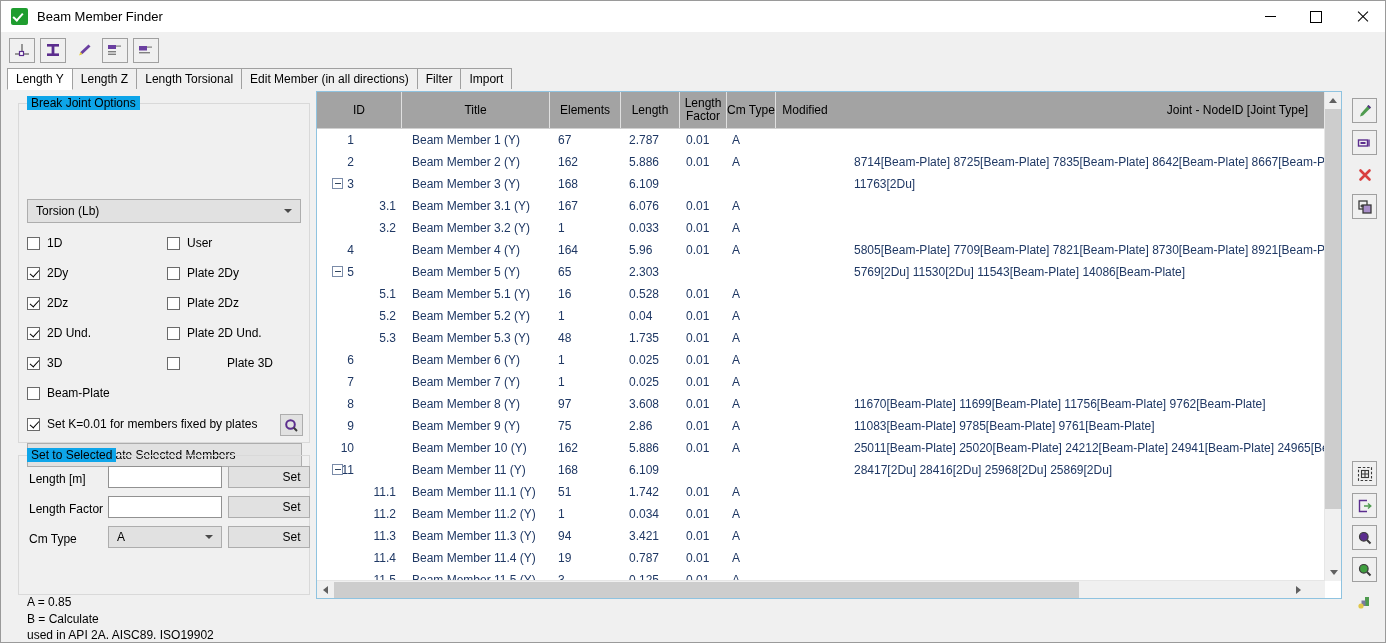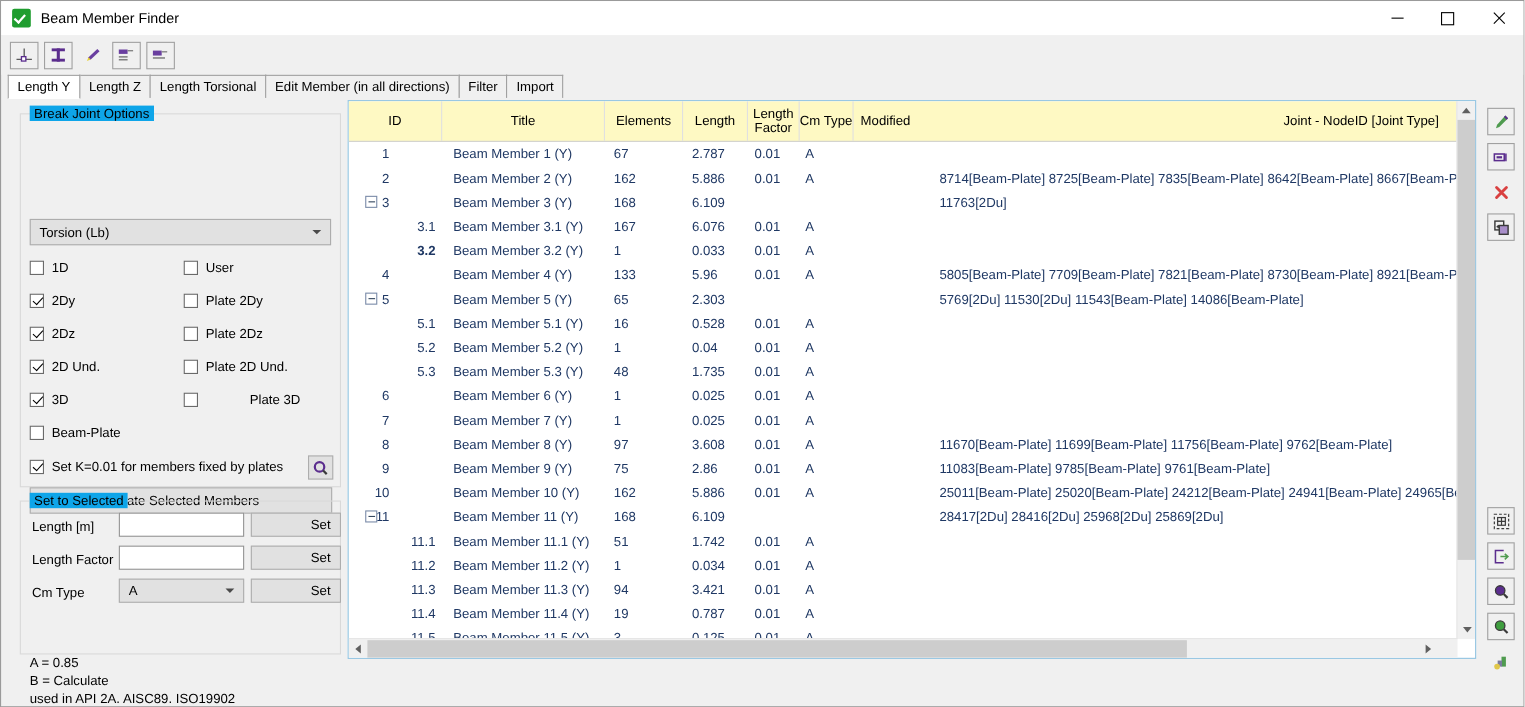--- a/index.html
+++ b/index.html
@@ -274,21 +274,21 @@
     border: 1px solid #8fc3e0;
     background: #ffffff;
     box-sizing: border-box;
     overflow: hidden;
   }
   .thead {
     position: absolute;
     left: 0; top: 0;
     height: 37px;
     width: 1008px;
-    background: #fef9c3;
+    background: #a3a3a3;
     border-bottom: 1px solid #d0d0d0;
     display: flex;
     box-sizing: border-box;
   }
   .th {
     border-right: 1px solid #e0e0e0;
     display: flex;
     align-items: center;
     justify-content: center;
     font-size: 12px;
@@ -680,36 +680,36 @@
             <div class="cell c-title">Beam Member 3.1 (Y)</div>
             <div class="cell c-elem">167</div>
             <div class="cell c-len">6.076</div>
             <div class="cell c-lf">0.01</div>
             <div class="cell c-cm">A</div>
             <div class="cell c-mod"></div>
             <div class="cell c-joint"></div>
           </div>
           <div class="trow">
             <div class="cell c-id">
-              <span style="padding-left: 30px; font-weight: bold;">3.2</span>
+              <span style="padding-left: 30px;">3.2</span>
             </div>
             <div class="cell c-title">Beam Member 3.2 (Y)</div>
             <div class="cell c-elem">1</div>
             <div class="cell c-len">0.033</div>
             <div class="cell c-lf">0.01</div>
             <div class="cell c-cm">A</div>
             <div class="cell c-mod"></div>
             <div class="cell c-joint"></div>
           </div>
           <div class="trow">
             <div class="cell c-id">
               <span style="padding-right: 42px;">4</span>
             </div>
             <div class="cell c-title">Beam Member 4 (Y)</div>
-            <div class="cell c-elem">133</div>
+            <div class="cell c-elem">164</div>
             <div class="cell c-len">5.96</div>
             <div class="cell c-lf">0.01</div>
             <div class="cell c-cm">A</div>
             <div class="cell c-mod"></div>
             <div class="cell c-joint">5805[Beam-Plate] 7709[Beam-Plate] 7821[Beam-Plate] 8730[Beam-Plate] 8921[Beam-Plate]</div>
           </div>
           <div class="trow">
             <div class="cell c-id">
               <span class="expander"></span>
               <span style="padding-right: 42px;">5</span>

